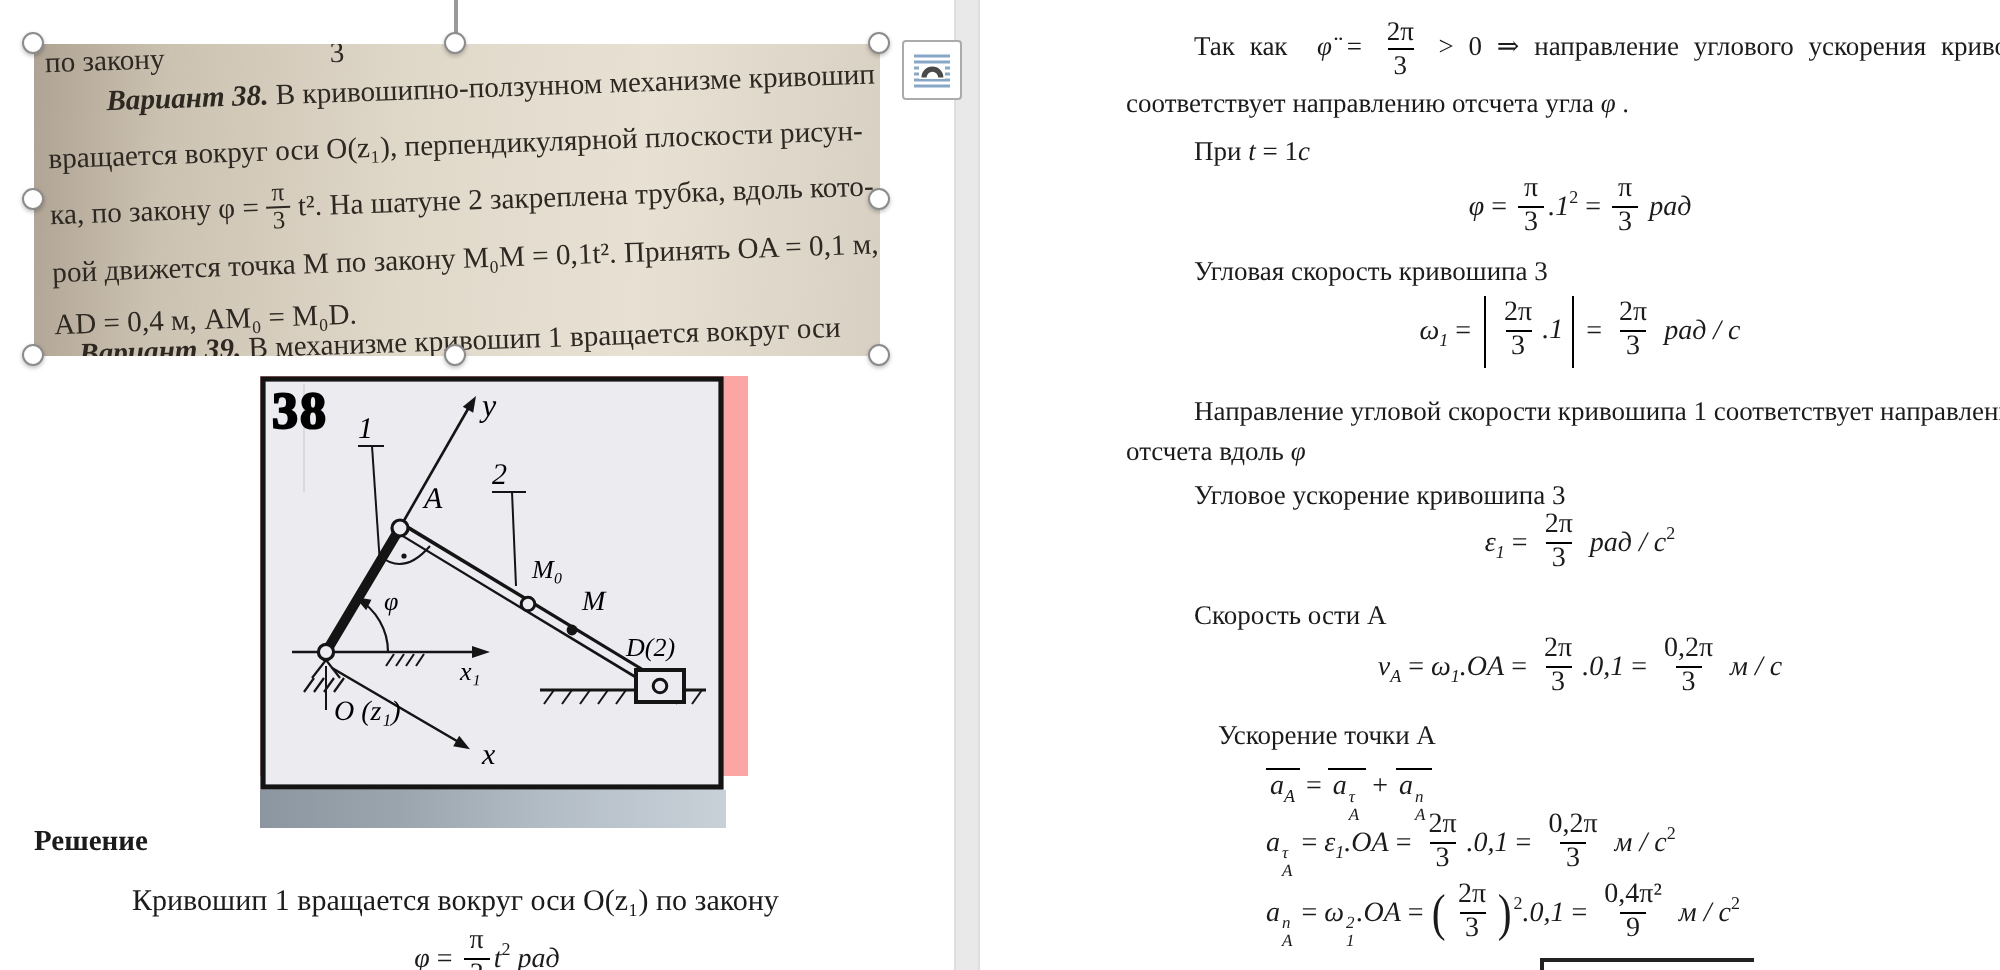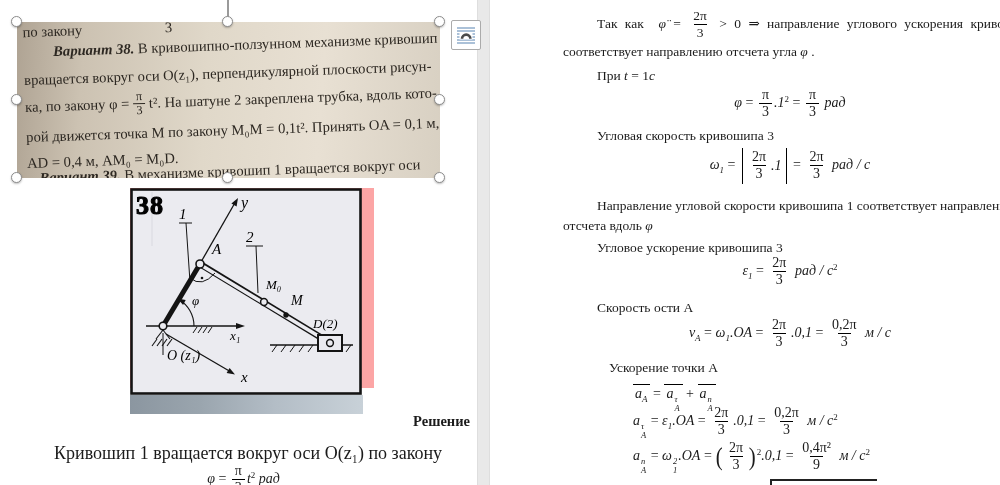--- a/index.html
+++ b/index.html
@@ -34,22 +34,22 @@
 
   
   .fig{position:absolute;left:130px;top:188px;width:244px;height:200px;background:#fca5a5;}
   .fig-strip{position:absolute;left:0;top:207px;width:233px;height:19px;
       background:linear-gradient(90deg,#8b96a0,#9aa5ae 30%,#b3bdc6 62%,#c8d1d8);}
   .figsvg text{font-family:"Liberation Serif","DejaVu Serif",serif;}
   .flab{font-style:italic;}
 
   
   .left-col{position:absolute;left:17px;top:0;width:453px;}
-  .heading{position:absolute;left:0;top:413px;width:453px;text-align:right;font-weight:bold;font-size:14.5px;}
-  .lpara{position:absolute;left:4px;top:443px;width:453px;text-indent:33px;font-size:18px;}
+  .heading{position:absolute;left:0;top:413px;width:453px;text-align:left;font-weight:bold;font-size:14.5px;}
+  .lpara{position:absolute;left:16px;top:443px;width:453px;text-indent:33px;font-size:15px;}
   .lformula{position:absolute;left:0;top:464px;width:453px;text-align:center;font-size:14px;}
 
   
   .rline{position:absolute;font-size:13.5px;white-space:nowrap;}
   .fctr{position:absolute;left:563px;width:454px;text-align:center;font-size:14px;}
   .fleft{position:absolute;left:633px;font-size:14px;text-align:left;}
   .sqrt-bar{position:absolute;left:770px;top:479px;width:107px;height:1.6px;background:#222;}
   .sqrt-bar:before{content:"";position:absolute;left:0;top:0;width:1.6px;height:6px;background:#222;}
 
   

